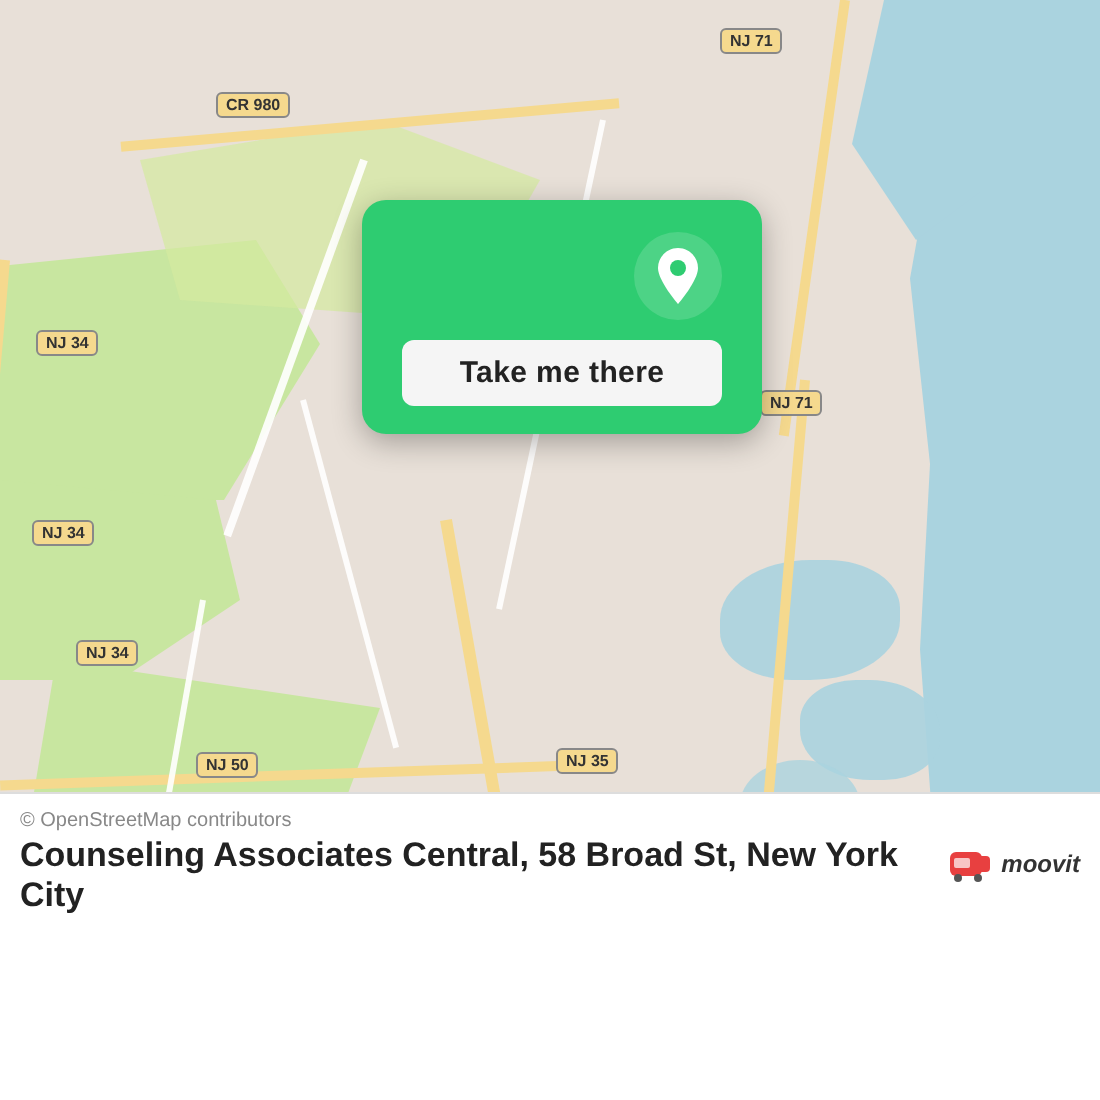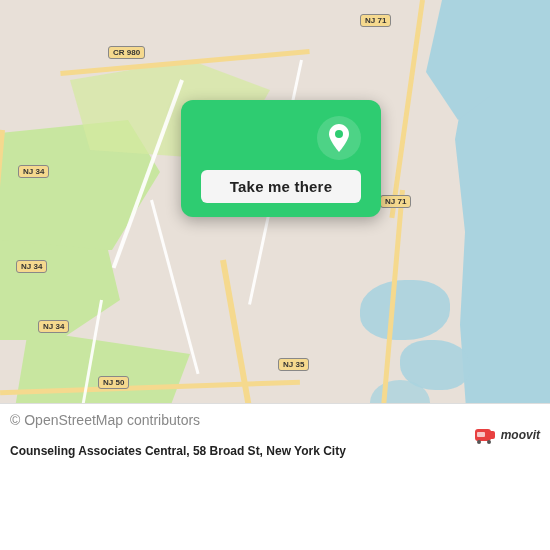--- a/index.html
+++ b/index.html
@@ -203,27 +203,27 @@
       border-top: 1px solid #ddd;
       z-index: 30;
     }
 
     #bottom-info {
       display: flex;
       flex-direction: column;
     }
 
     #attribution {
-      font-size: 14px;
+      font-size: 10px;
       color: #888;
-      margin-bottom: 16px;
+      margin-bottom: 2px;
     }
 
     #location-name {
-      font-size: 12px;
+      font-size: 17px;
       font-weight: 600;
       color: #222;
     }
 
     #moovit-logo {
       display: flex;
       align-items: center;
       gap: 4px;
     }
 
@@ -271,21 +271,21 @@
     <div class="road-white" style="top:200px; left:150px; width:3px; height:180px; transform:rotate(-15deg); transform-origin:top center;"></div>
     <div class="road-white" style="top:300px; left:100px; width:3px; height:160px; transform:rotate(10deg); transform-origin:top center;"></div>
     <div class="road-white" style="top:60px; left:300px; width:3px; height:250px; transform:rotate(12deg); transform-origin:top center;"></div>
   </div>
 
   <div class="route-shield" style="top:14px; left:360px;">NJ 71</div>
   <div class="route-shield" style="top:195px; left:380px;">NJ 71</div>
   <div class="route-shield" style="top:165px; left:18px;">NJ 34</div>
   <div class="route-shield" style="top:260px; left:16px;">NJ 34</div>
   <div class="route-shield" style="top:320px; left:38px;">NJ 34</div>
-  <div class="route-shield" style="top:358px; left:278px;">NJ 35</div>
+  <div class="route-shield" style="top:374px; left:278px;">NJ 35</div>
   <div class="route-shield" style="top:376px; left:98px;">NJ 50</div>
   <div class="route-shield" style="top:46px; left:108px;">CR 980</div>
   <div class="route-shield" style="top:438px; left:308px; border-radius:50%; width:24px; height:24px; display:flex; align-items:center; justify-content:center; padding:0;">635</div>
 
   <div id="action-card">
 
     <svg class="location-pin-icon" viewBox="0 0 44 44" fill="none" xmlns="http://www.w3.org/2000/svg">
       <circle cx="22" cy="22" r="22" fill="rgba(255,255,255,0.15)"></circle>
       <path d="M22 8C16.477 8 12 12.477 12 18C12 24.5 22 36 22 36C22 36 32 24.5 32 18C32 12.477 27.523 8 22 8Z" fill="white"></path>
       <circle cx="22" cy="18" r="4" fill="#2ecc71"></circle>

